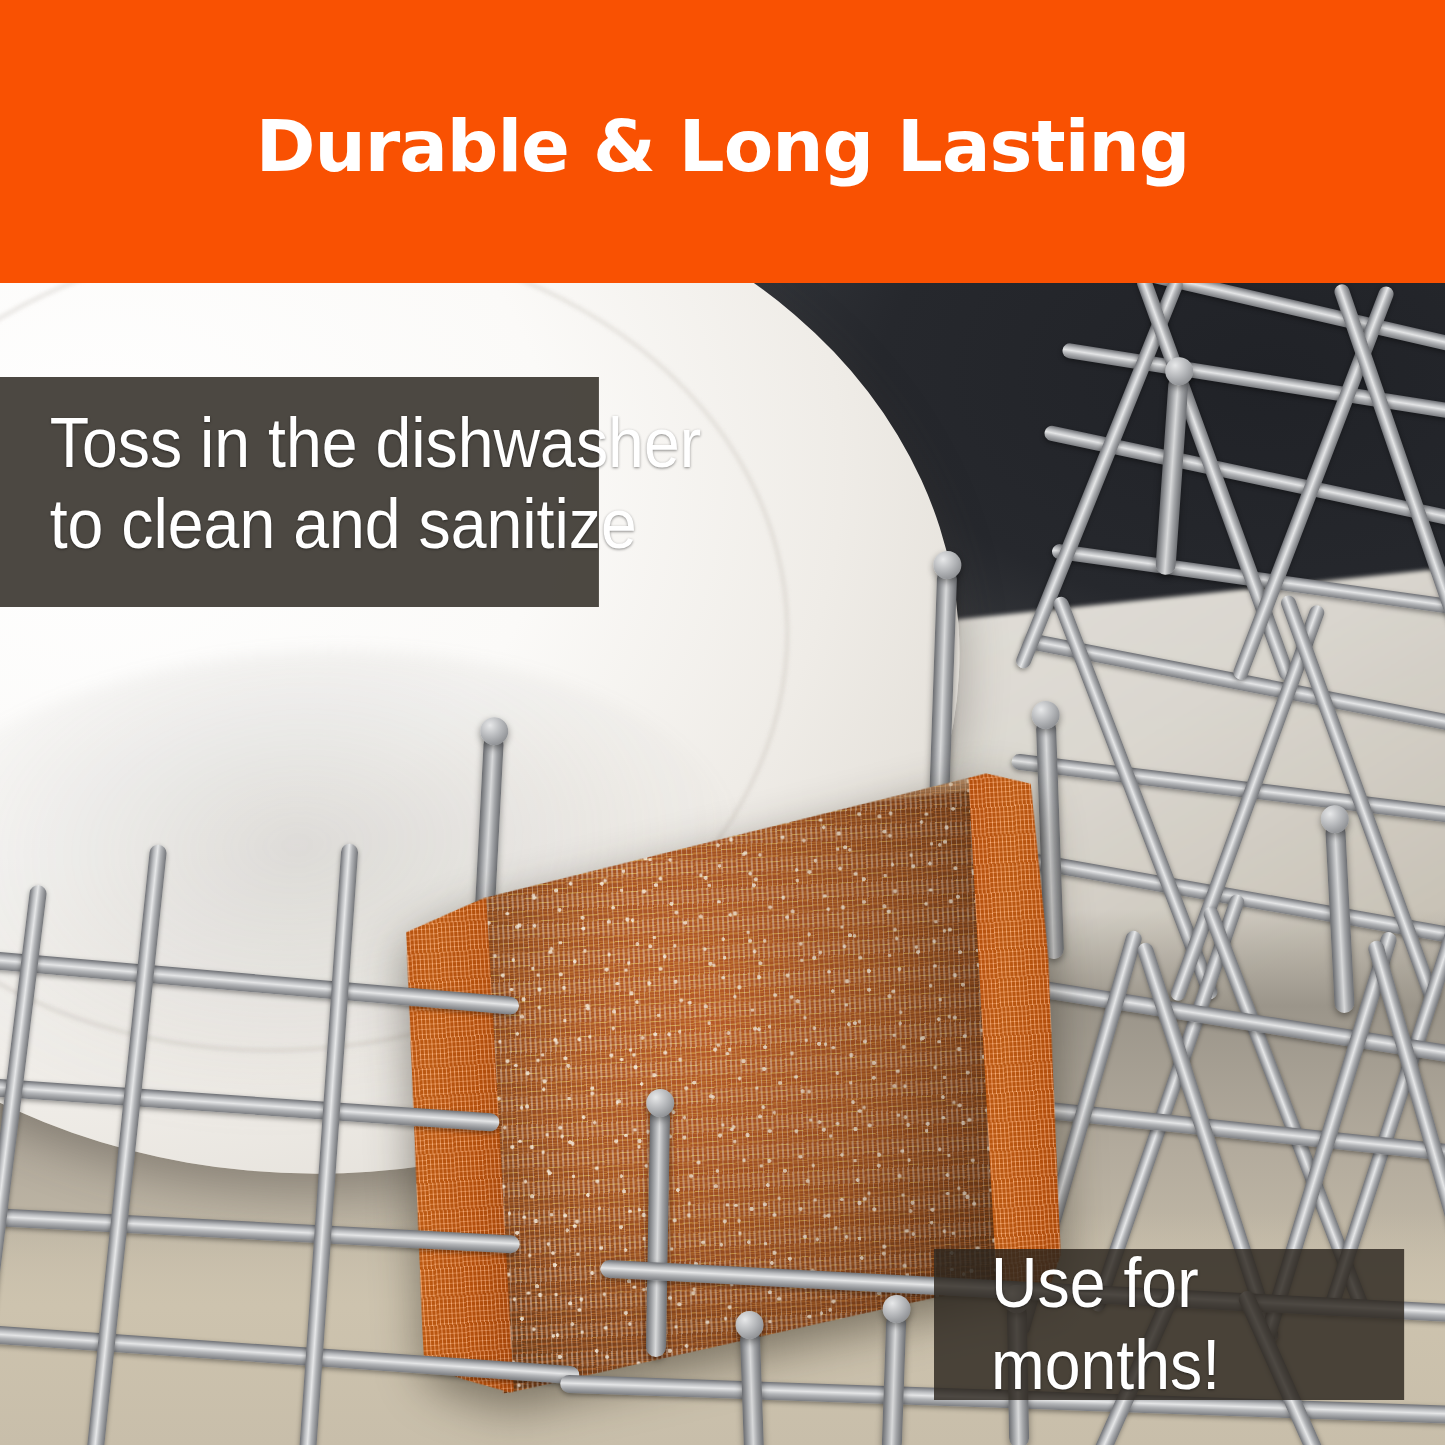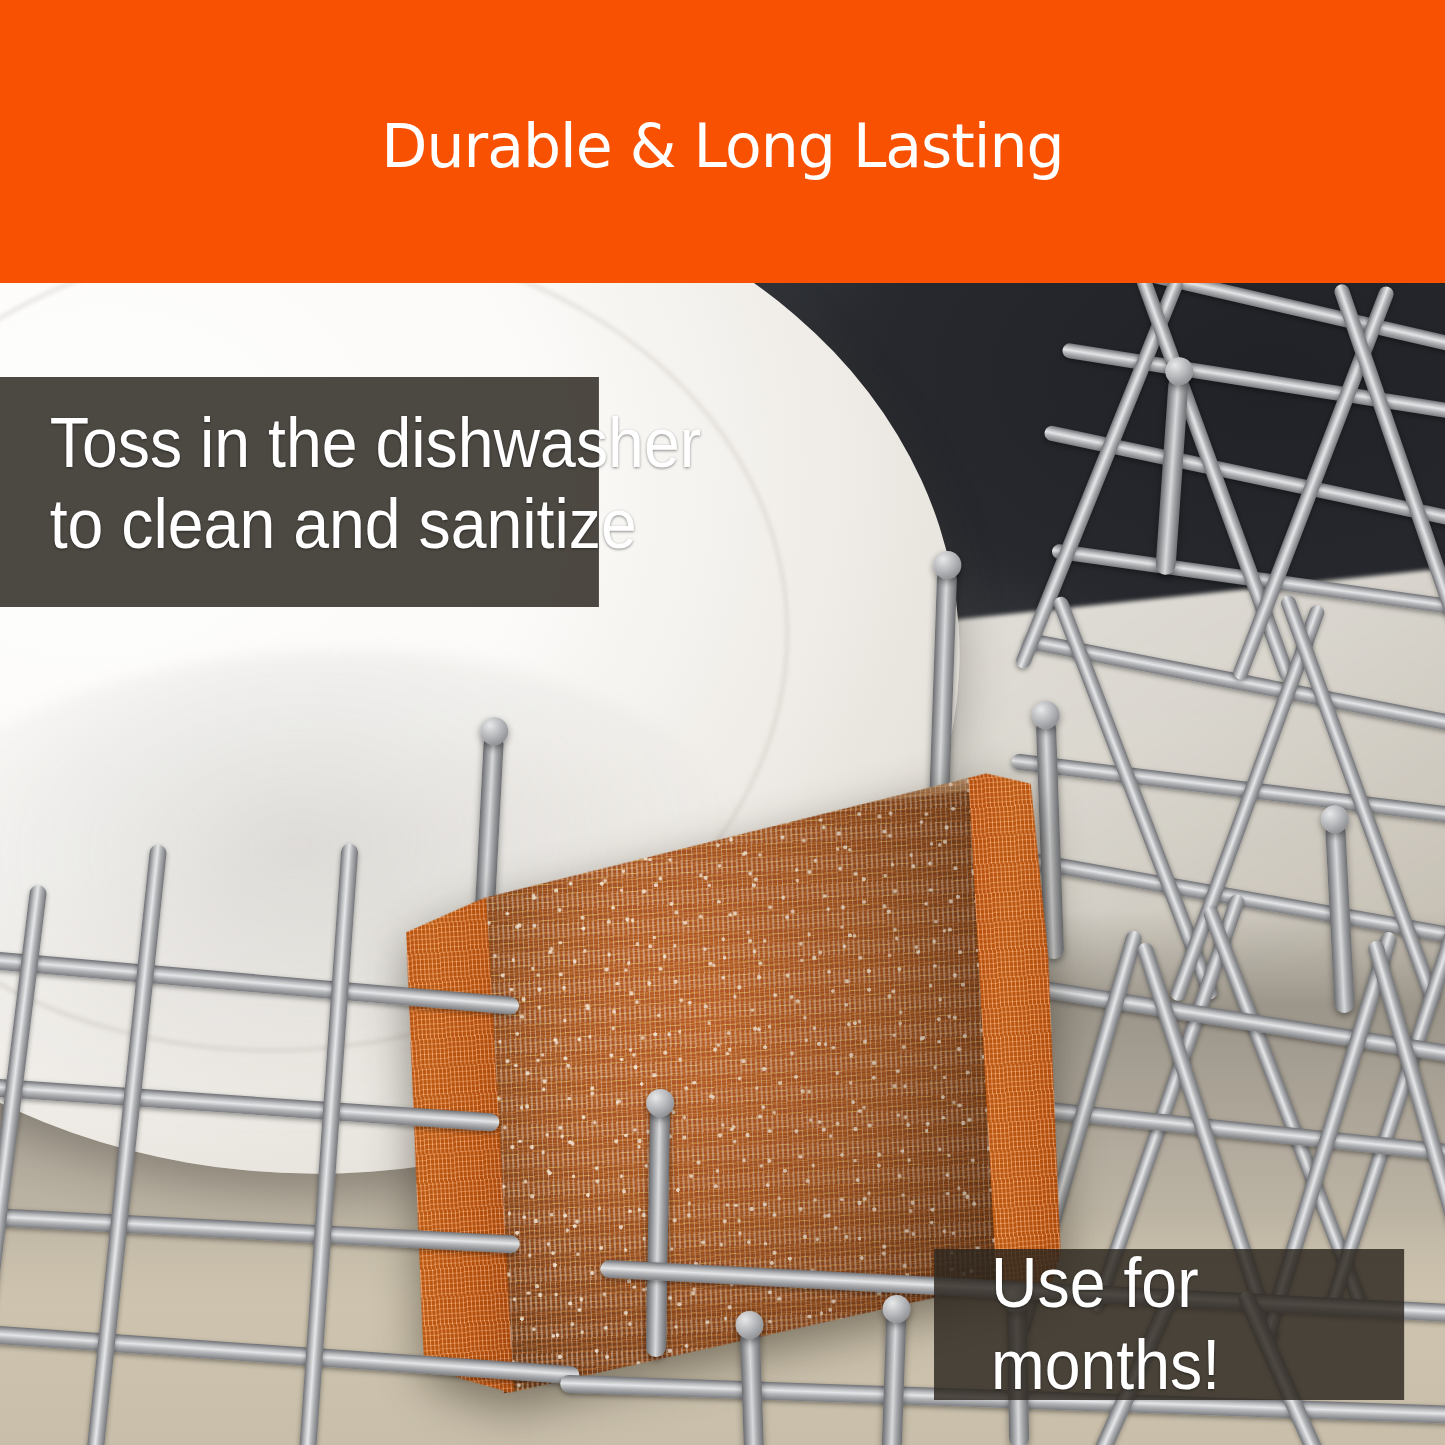--- a/index.html
+++ b/index.html
@@ -167,22 +167,22 @@
     clip-path:polygon(0% 17%, 99% 0%, 100% 86%, 1% 100%);
   }
 
   
   #banner{
     position:absolute;left:0;top:0;width:1445px;height:283px;
     display:flex;align-items:center;justify-content:center;
   }
   #banner-title{
     color:#fff;
-    font-size:60px;
-    font-weight:400;
+    font-size:72px;
+    font-weight:700;
     letter-spacing:-1px;
     line-height:1;
     text-align:center;
     transform:translateY(4px);
     font-family:"DejaVu Sans",sans-serif;
   }
 
   
   .caption{
     position:absolute;

